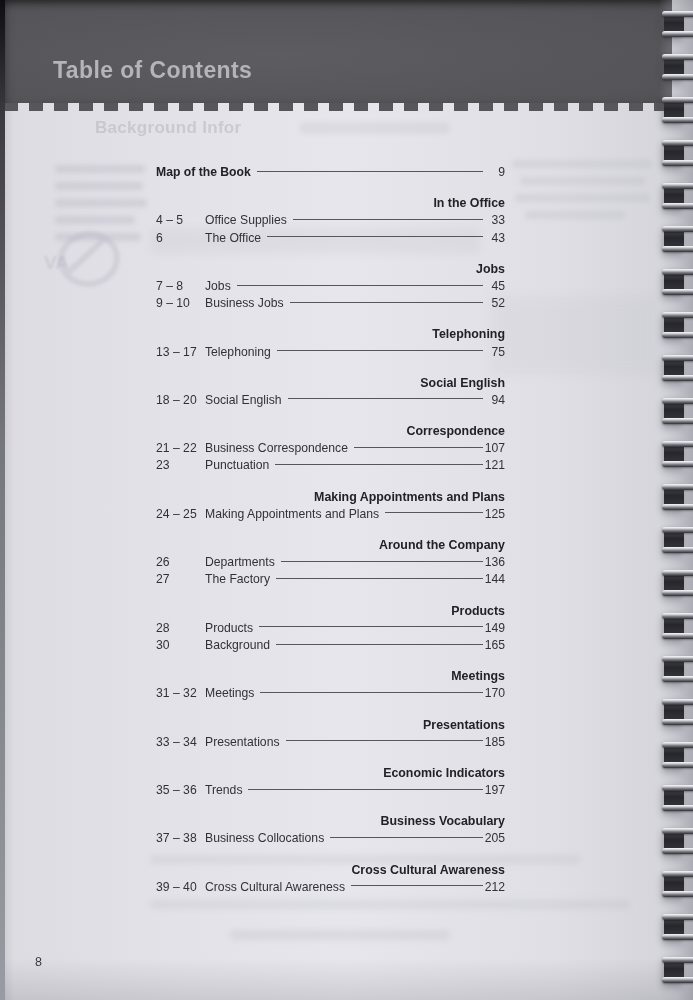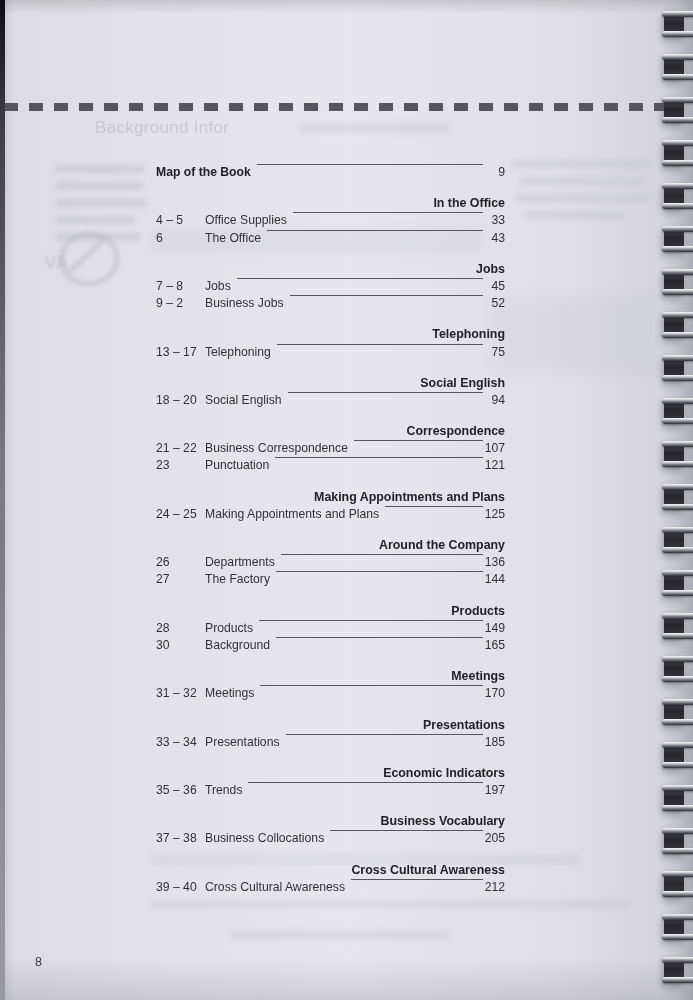--- a/index.html
+++ b/index.html
@@ -17,21 +17,21 @@
   
   .header{position:absolute;left:0;top:0;right:21px;height:103px;
     background:radial-gradient(ellipse at 42% 55%, #5d5c60 0%, #555458 75%, #504f53 100%);
     box-shadow: inset 0 7px 9px -4px rgba(0,0,0,.55), inset 9px 0 12px -7px rgba(0,0,0,.65);}
   .header h1{margin:0;padding:57px 0 0 53px;font-size:23px;font-weight:bold;
     color:#b5b4b9;letter-spacing:.4px;}
   .teeth{position:absolute;top:103px;height:8px;left:4px;right:26px;
     background:repeating-linear-gradient(90deg,#57565a 0 14px,rgba(0,0,0,0) 14px 25px);}
   
   .toc{position:absolute;left:148px;top:164px;width:357px;font-size:12.2px;color:#323236;}
-  .toc-row{display:flex;align-items:flex-start;height:17.2px;line-height:17.2px;white-space:nowrap;padding-left:8px;}
+  .toc-row{display:flex;align-items:center;height:17.2px;line-height:17.2px;white-space:nowrap;padding-left:8px;}
   .toc-row .units{flex:none;width:49px;}
   .toc-row .title{flex:none;padding-right:6px;}
   .toc-row .leader{flex:1;min-width:8px;border-bottom:1.2px solid #56565b;margin-bottom:3px;}
   .toc-row .pageno{flex:none;width:22px;text-align:right;}
   .map-row .title{font-weight:bold;color:#222226;}
   .toc-head{height:17.2px;line-height:17.2px;margin-top:14px;font-weight:bold;
     font-size:12.4px;color:#222226;white-space:nowrap;text-align:right;}
   
   .footer-num{position:absolute;left:35px;top:955px;font-size:12.5px;color:#3a3a3e;}
   
@@ -39,21 +39,21 @@
     background:linear-gradient(90deg, rgba(175,175,185,0) 0%, rgba(175,175,185,.40) 55%, rgba(148,148,158,.55) 100%);}
   .coil{position:absolute;right:0;width:31px;height:28px;}
   .coil .slot{position:absolute;left:2px;top:1px;width:20px;height:26px;border-radius:2px;
     background:linear-gradient(180deg,#55555c,#26262b 45%,#3a3a41);
     box-shadow:-2px 4px 7px rgba(40,40,55,.30);}
   .coil .wire{position:absolute;left:0;right:-1px;height:6px;border-radius:3px 0 0 3px;
     background:linear-gradient(180deg,#fafafa 0%,#c9c9cf 30%,#85858d 55%,#2e2e34 100%);
     box-shadow:0 1px 2px rgba(0,0,0,.35);}
   .coil .wire.top{top:1px}.coil .wire.bot{bottom:1px}
   
-  .ghost-h{position:absolute;left:95px;top:118px;font-size:17px;font-weight:normal;
+  .ghost-h{position:absolute;left:95px;top:118px;font-size:17px;font-weight:bold;
     color:#a2a2ae;opacity:.38;filter:blur(.7px);letter-spacing:.3px;white-space:nowrap;}
   .ghost-logo{position:absolute;left:58px;top:231px;width:50px;height:44px;border:6px solid #b2b2c0;
     border-radius:50%;opacity:.33;filter:blur(1.6px);transform:rotate(-8deg);}
   .ghost-logo i{position:absolute;left:-4px;top:16px;width:52px;height:6px;background:#b2b2c0;transform:rotate(-35deg);}
   .ghost-va{position:absolute;left:44px;top:252px;font-size:19px;font-weight:bold;color:#a8a8b6;
     opacity:.32;filter:blur(1px);}
   .gbar{position:absolute;background:#b4b4c0;opacity:.38;filter:blur(2.4px);border-radius:3px;}
 </style>
 </head>
 <body>
@@ -74,20 +74,23 @@
   <div class="gbar" style="left:150px;top:228px;width:330px;height:26px;opacity:.16;filter:blur(4px)"></div>
   <div class="gbar" style="left:490px;top:295px;width:170px;height:80px;opacity:.12;filter:blur(6px)"></div>
   <div class="gbar" style="left:150px;top:855px;width:430px;height:9px;opacity:.24;filter:blur(3px)"></div>
   <div class="gbar" style="left:150px;top:900px;width:480px;height:9px;opacity:.24;filter:blur(3px)"></div>
   <div class="gbar" style="left:230px;top:930px;width:220px;height:10px;opacity:.26;filter:blur(3px)"></div>
   <div class="ghost-logo">
       <i></i>
     </div>
   <div class="ghost-va">VA</div>
 
+  <div class="header">
+    <h1>Table of Contents</h1>
+  </div>
   <div class="teeth"></div>
 
   <main class="toc" id="toc">
       <div class="toc-row map-row">
         <span class="title">Map of the Book</span>
         <span class="leader"></span>
         <span class="pageno">9</span>
       </div>
       <div class="toc-head">In the Office</div>
       <div class="toc-row">
@@ -103,21 +106,21 @@
         <span class="pageno">43</span>
       </div>
       <div class="toc-head">Jobs</div>
       <div class="toc-row">
         <span class="units">7 – 8</span>
         <span class="title">Jobs</span>
         <span class="leader"></span>
         <span class="pageno">45</span>
       </div>
       <div class="toc-row">
-        <span class="units">9 – 2</span>
+        <span class="units">9 – 10</span>
         <span class="title">Business Jobs</span>
         <span class="leader"></span>
         <span class="pageno">52</span>
       </div>
       <div class="toc-head">Telephoning</div>
       <div class="toc-row">
         <span class="units">13 – 17</span>
         <span class="title">Telephoning</span>
         <span class="leader"></span>
         <span class="pageno">75</span>

